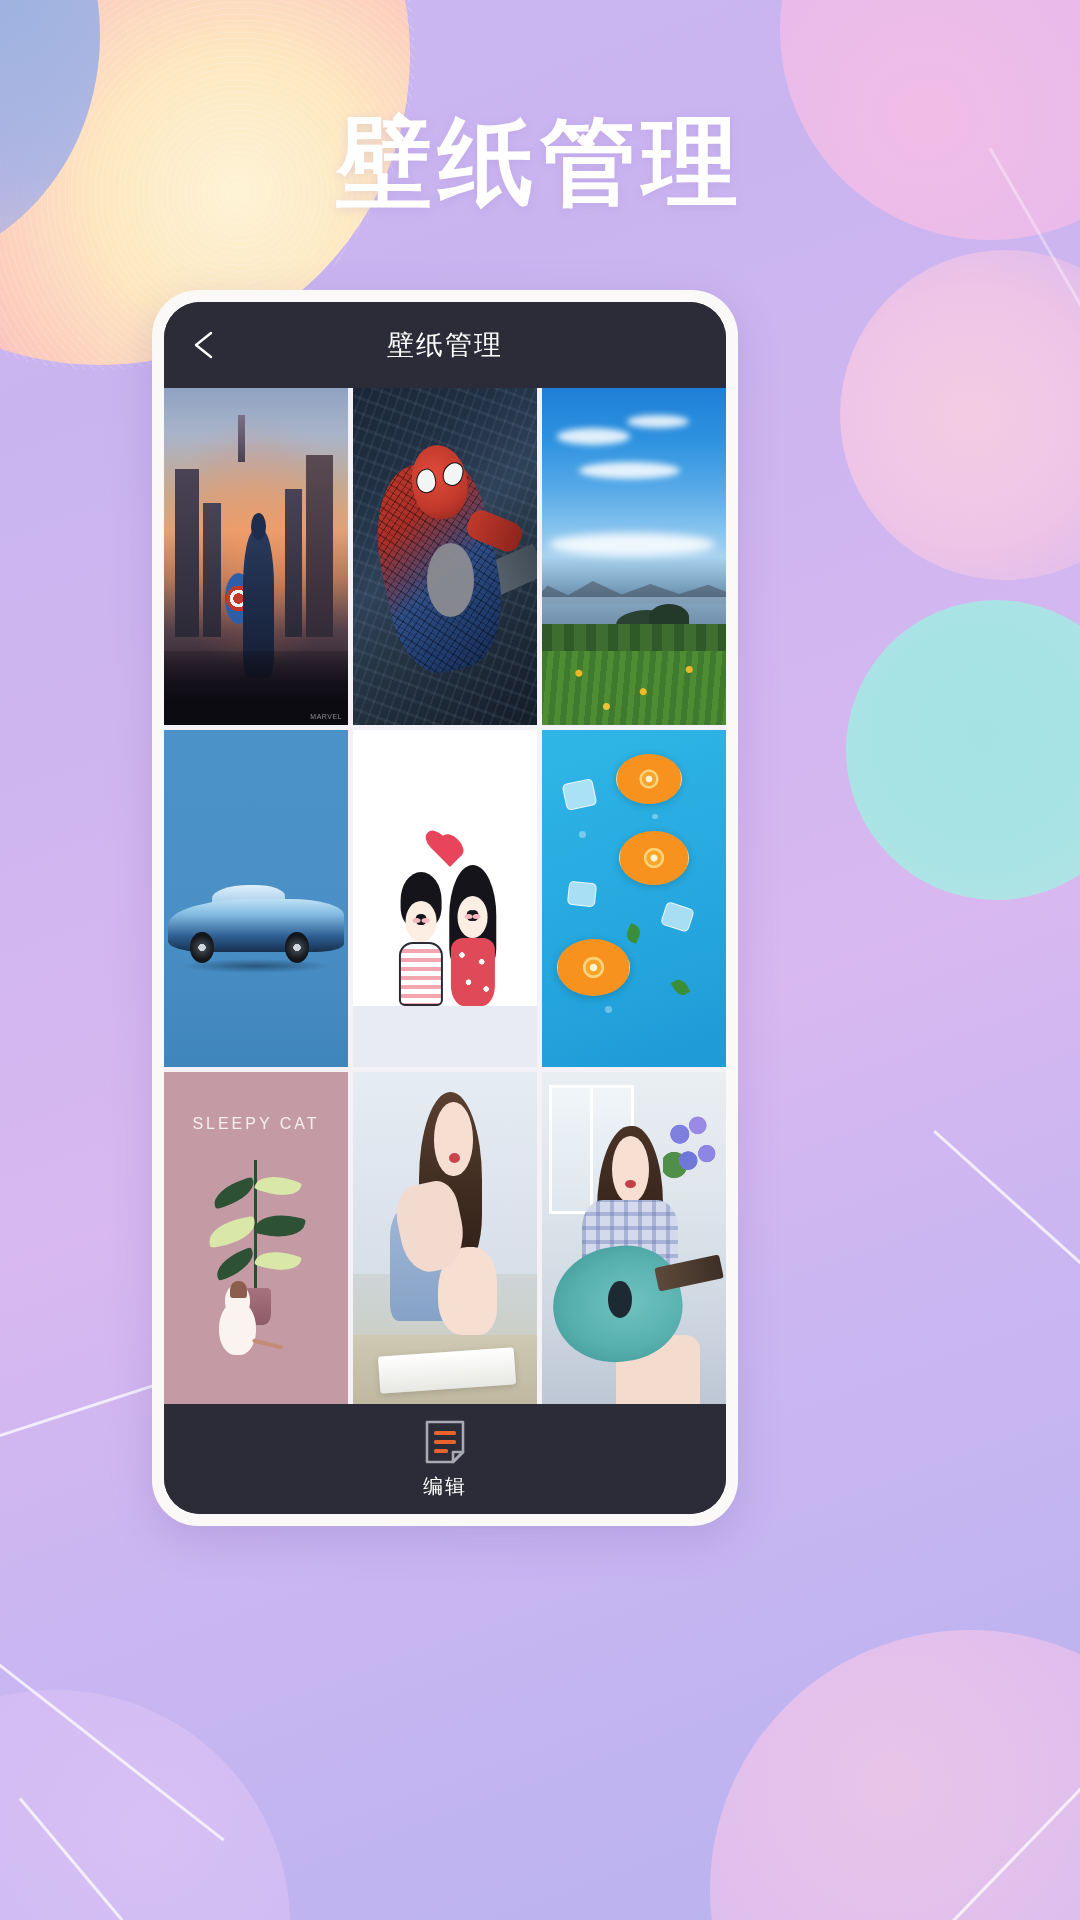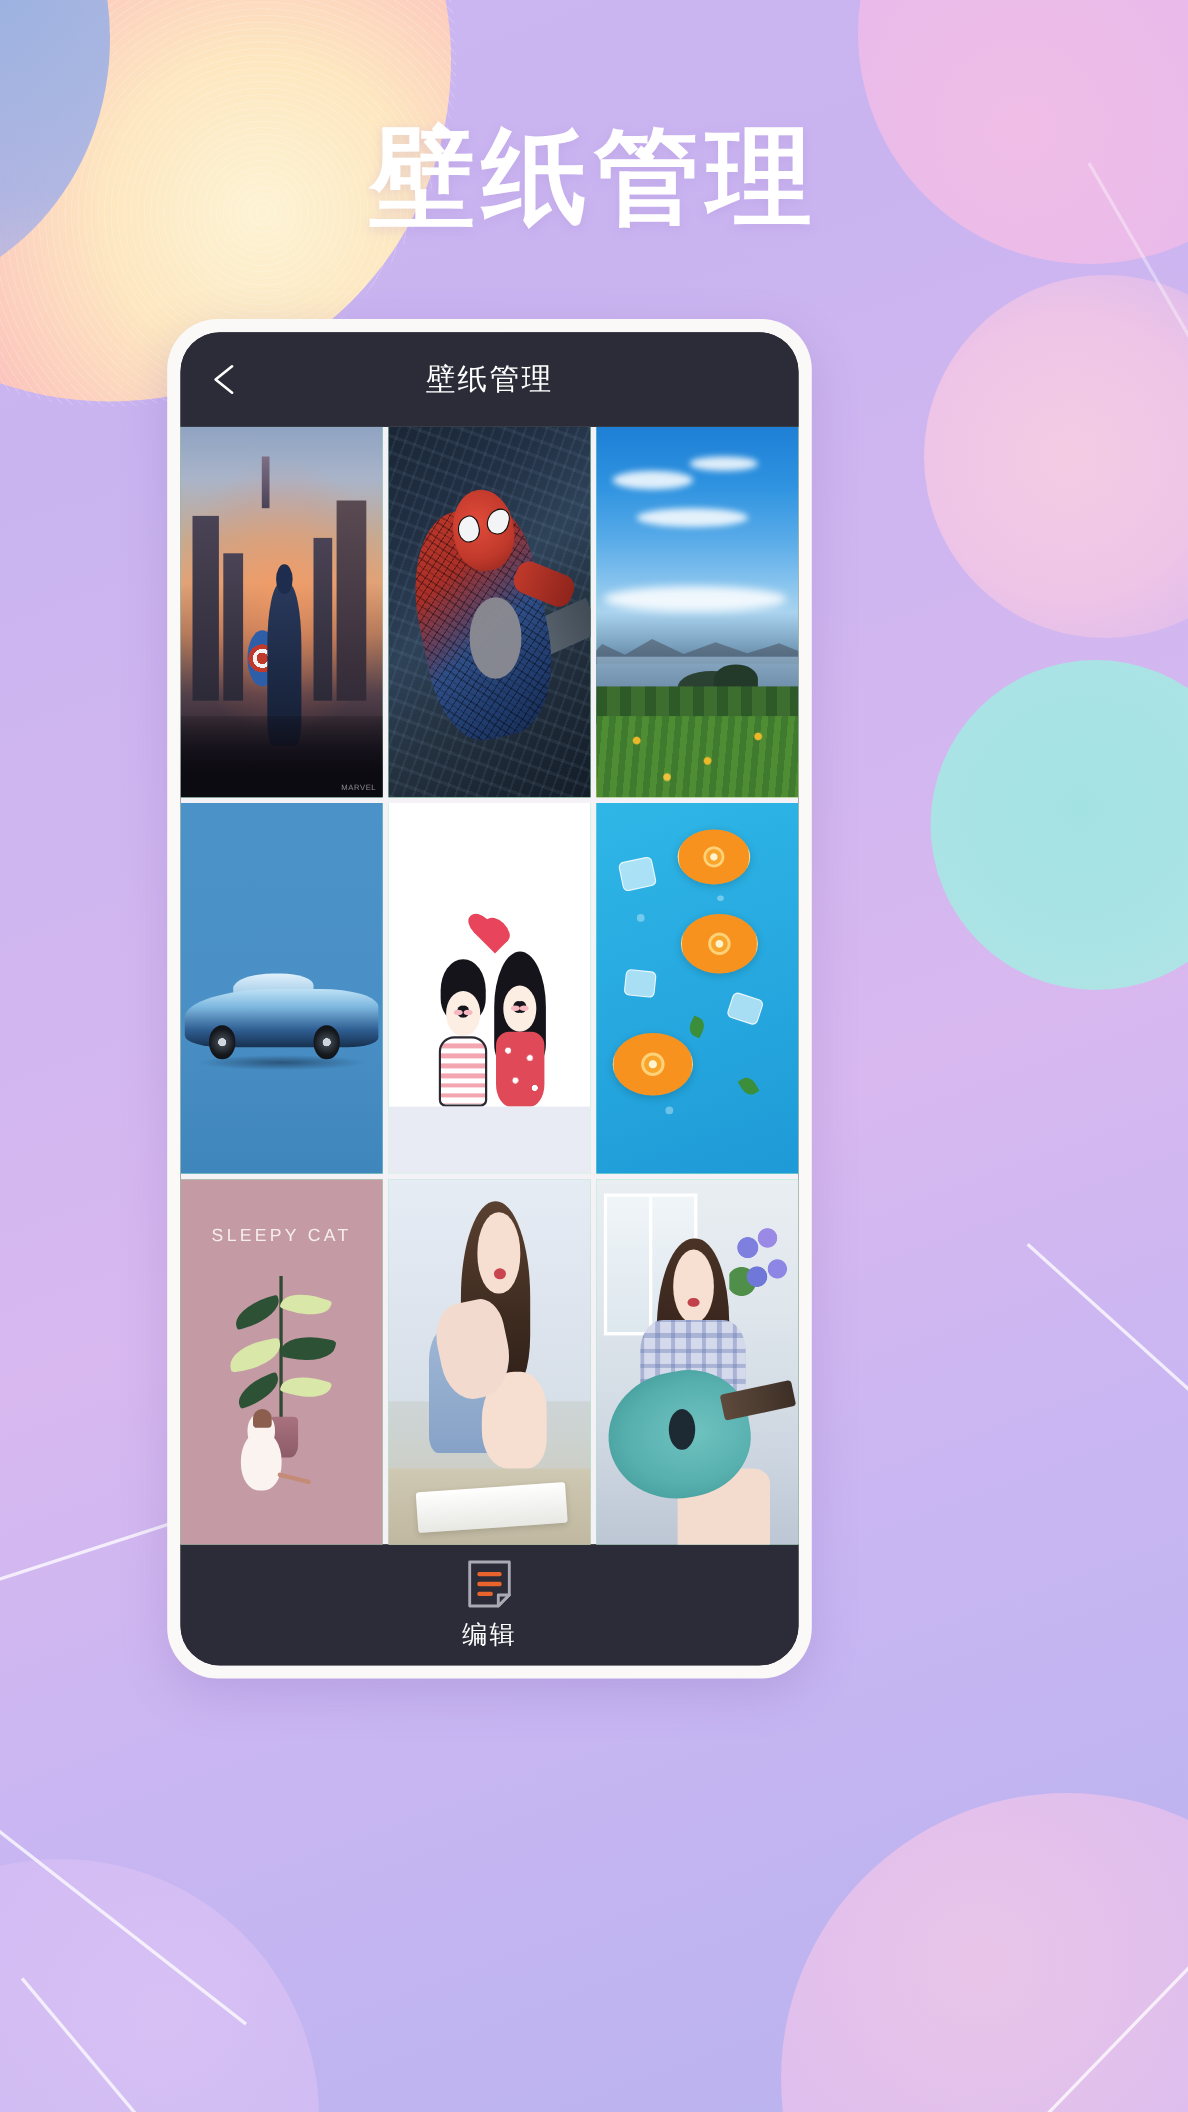--- a/index.html
+++ b/index.html
@@ -194,21 +194,21 @@
     display: grid;
     grid-template-columns: repeat(3, 1fr);
     grid-auto-rows: 337px;
     gap: 5px;
     overflow: hidden;
     align-content: start;
   }
   .tile {
     position: relative;
     overflow: hidden;
-    background: #86efac;
+    background: #fdba74;
   }
   .tile-inner { position: absolute; inset: 0; overflow: hidden; }
 
   
   .w-cap {
     background:
       radial-gradient(ellipse 70% 50% at 50% 46%, rgba(255,150,90,0.55) 0%, rgba(255,120,70,0.12) 55%, rgba(0,0,0,0) 75%),
       linear-gradient(180deg, #8fa3c2 0%, #a9b4c9 14%, #c8a98f 30%, #e0a478 42%, #b37a5c 56%, #53404a 72%, #241f2b 88%, #16131b 100%);
   }
   .cap-bld { position: absolute; background: linear-gradient(180deg,#4a4355 0%, #2d2a38 100%); }
@@ -487,21 +487,21 @@
     align-items: center;
     justify-content: center;
     gap: 8px;
   }
   .edit-btn {
     display: flex; flex-direction: column;
     align-items: center; gap: 8px;
     cursor: pointer;
   }
   .edit-icon { width: 42px; height: 46px; display: block; }
-  .edit-label { color: #ffffff; font-size: 23px; letter-spacing: 2px; }
+  .edit-label { color: #ffffff; font-size: 20px; letter-spacing: 2px; }
 </style>
 </head>
 <body>
 
 <div class="page">
 
   <div class="blob blob-topleft"></div>
   <div class="blob blob-topleft-rings"></div>
   <div class="blob blob-topleft-blue"></div>
   <div class="blob blob-topright"></div>

